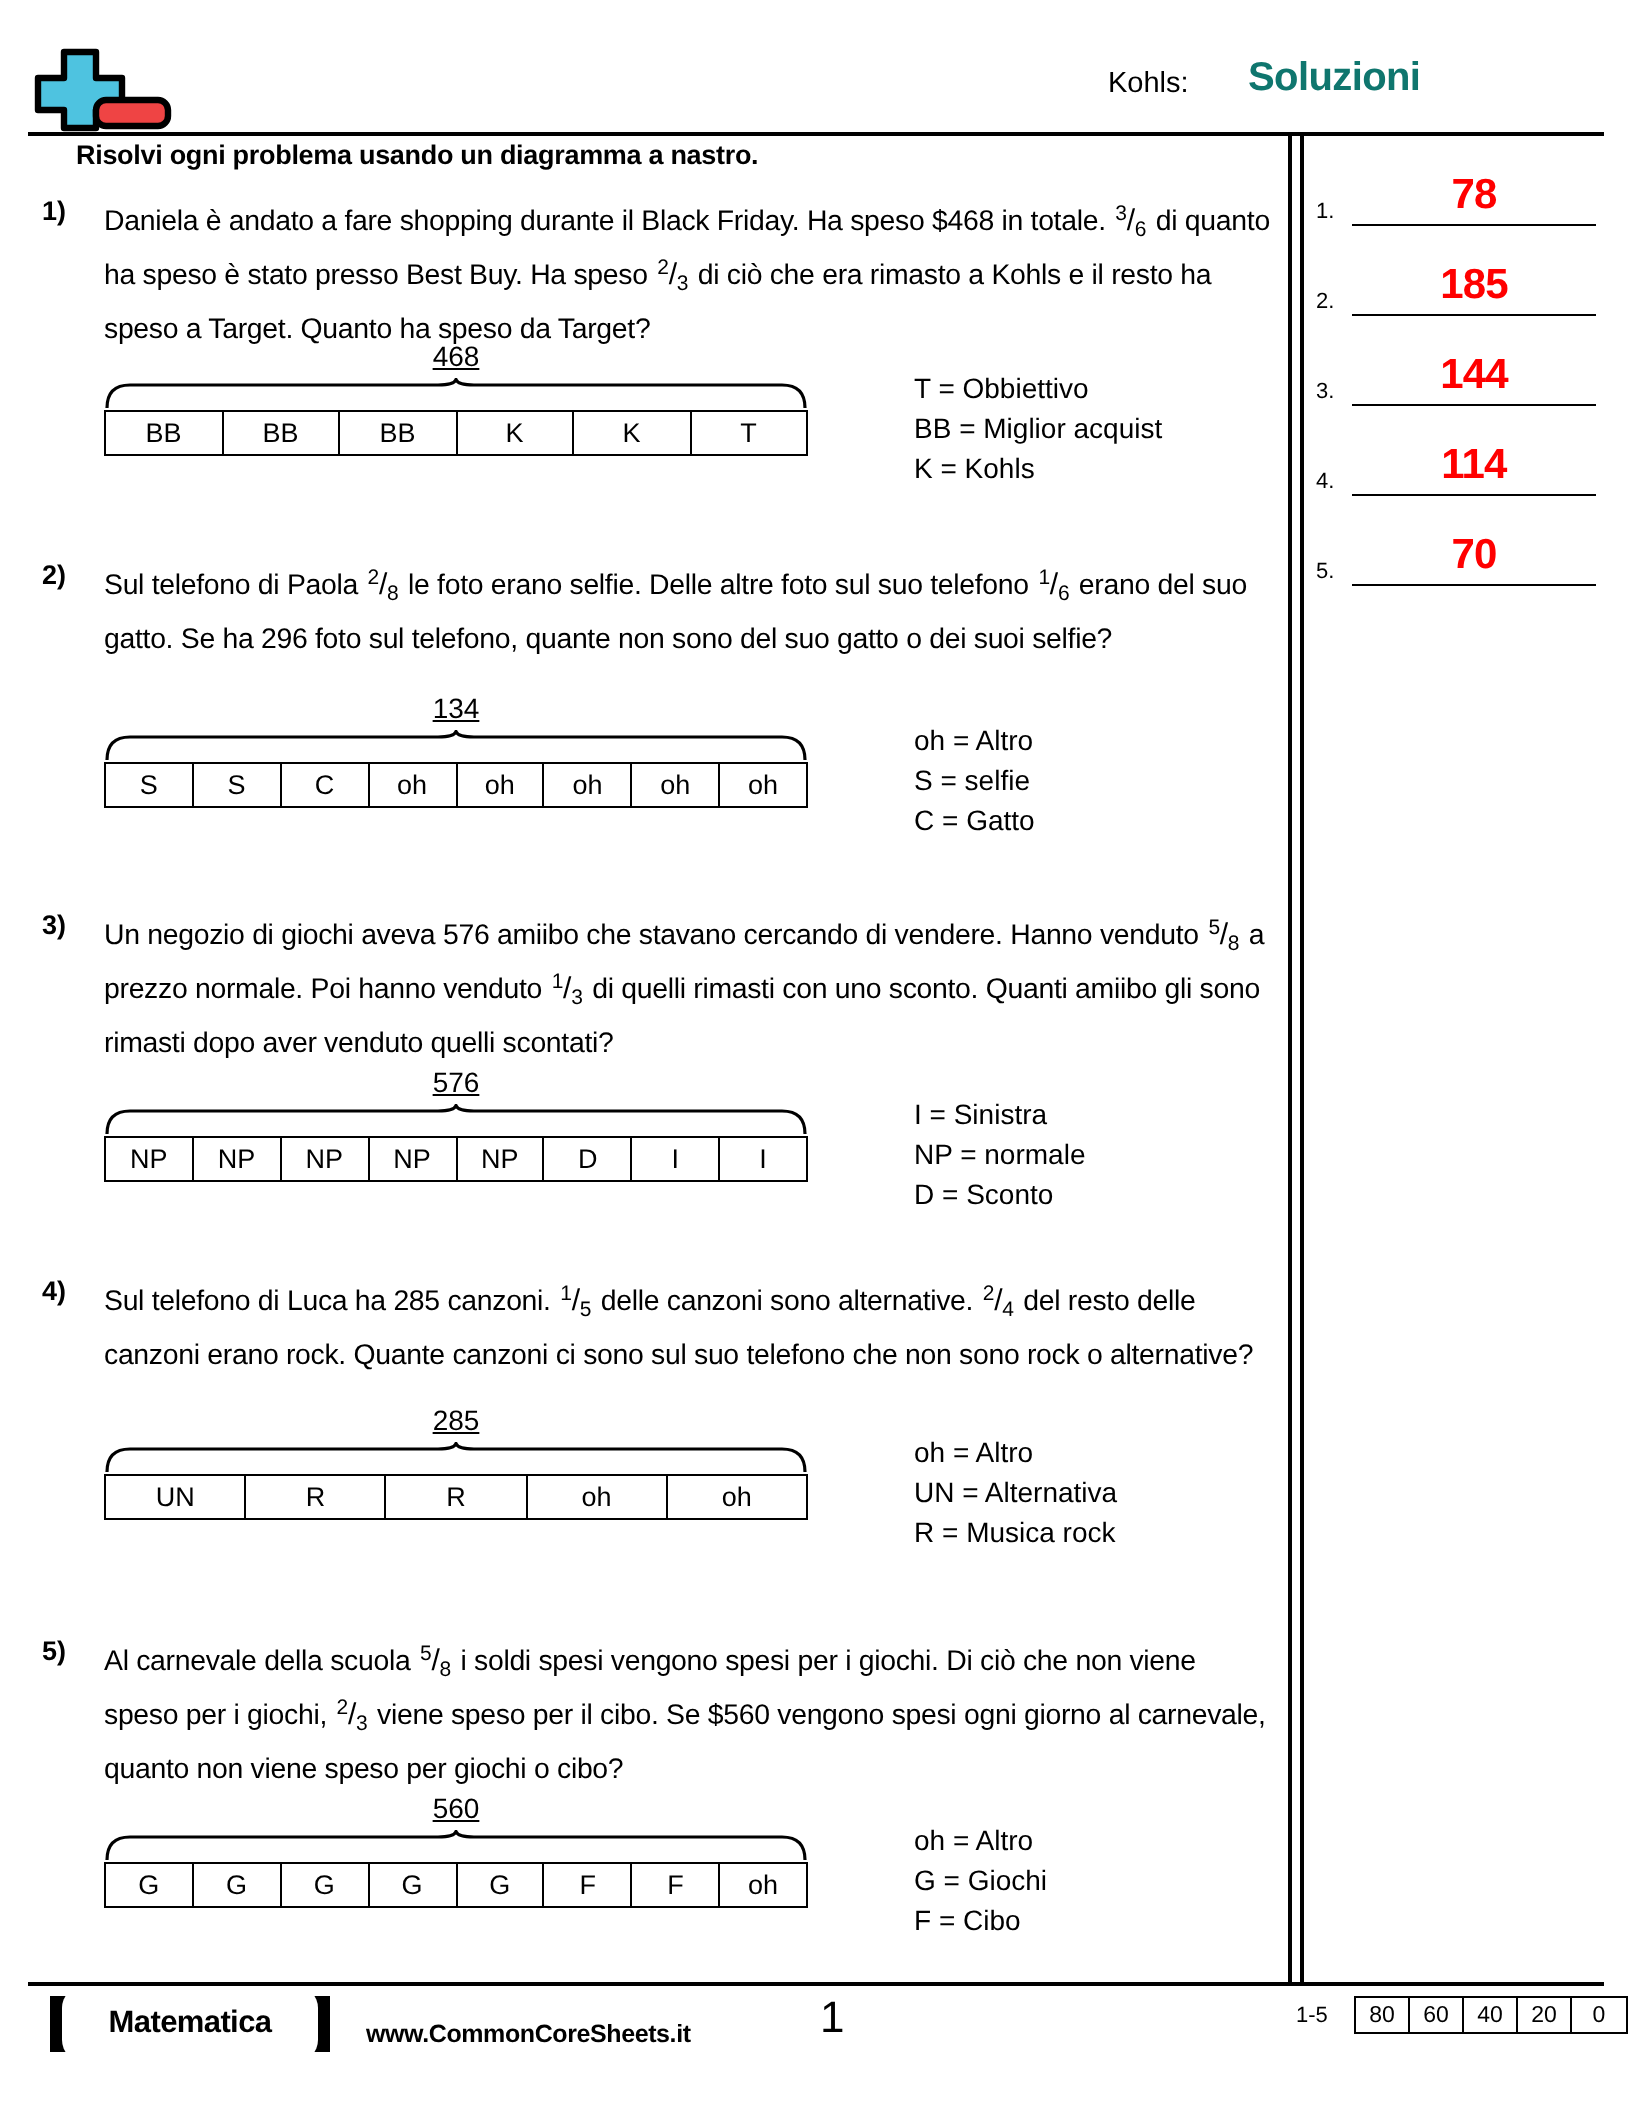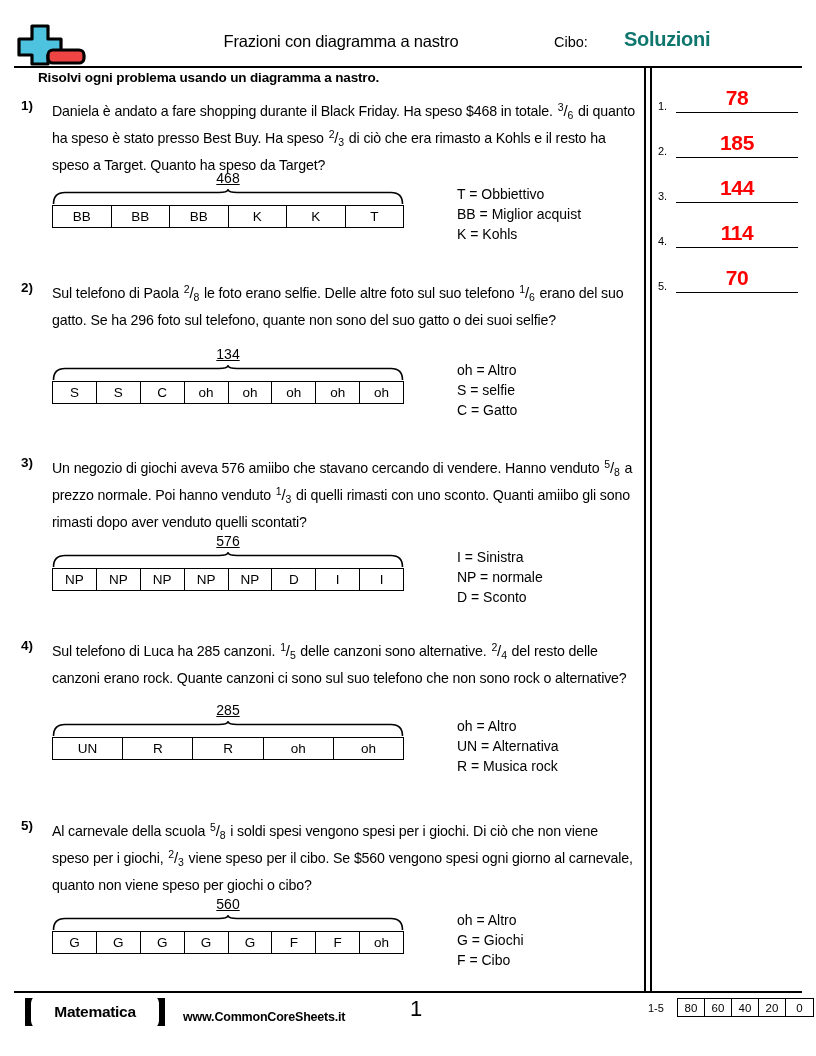--- a/index.html
+++ b/index.html
@@ -311,22 +311,21 @@
 </head>
 <body>
 
 <div id="header">
   <div id="logo">
     <svg width="92" height="44" viewBox="0 0 92 44">
       <path d="M18 4 h16 v13 h13 v16 h-13 v9 h-16 v-9 h-13 v-16 h13 z" fill="#4ec3e0" stroke="#000" stroke-width="3.2" stroke-linejoin="round"></path>
       <rect x="34" y="28" width="36" height="13" rx="5" fill="#ef4444" stroke="#000" stroke-width="3.2"></rect>
     </svg>
   </div>
-  <div id="header-title">Frazioni con diagramma a nastro</div>
-  <div id="name-label">Cibo:</div>
+  <div id="name-label">Kohls:</div>
   <div id="name-value">Soluzioni</div>
 </div>
 <div id="header-rule"></div>
 
 <div id="directions">Risolvi ogni problema usando un diagramma a nastro.</div>
 
 <div id="divider">
   <div class="bar b1"></div>
   <div class="bar b2"></div>
 </div>

